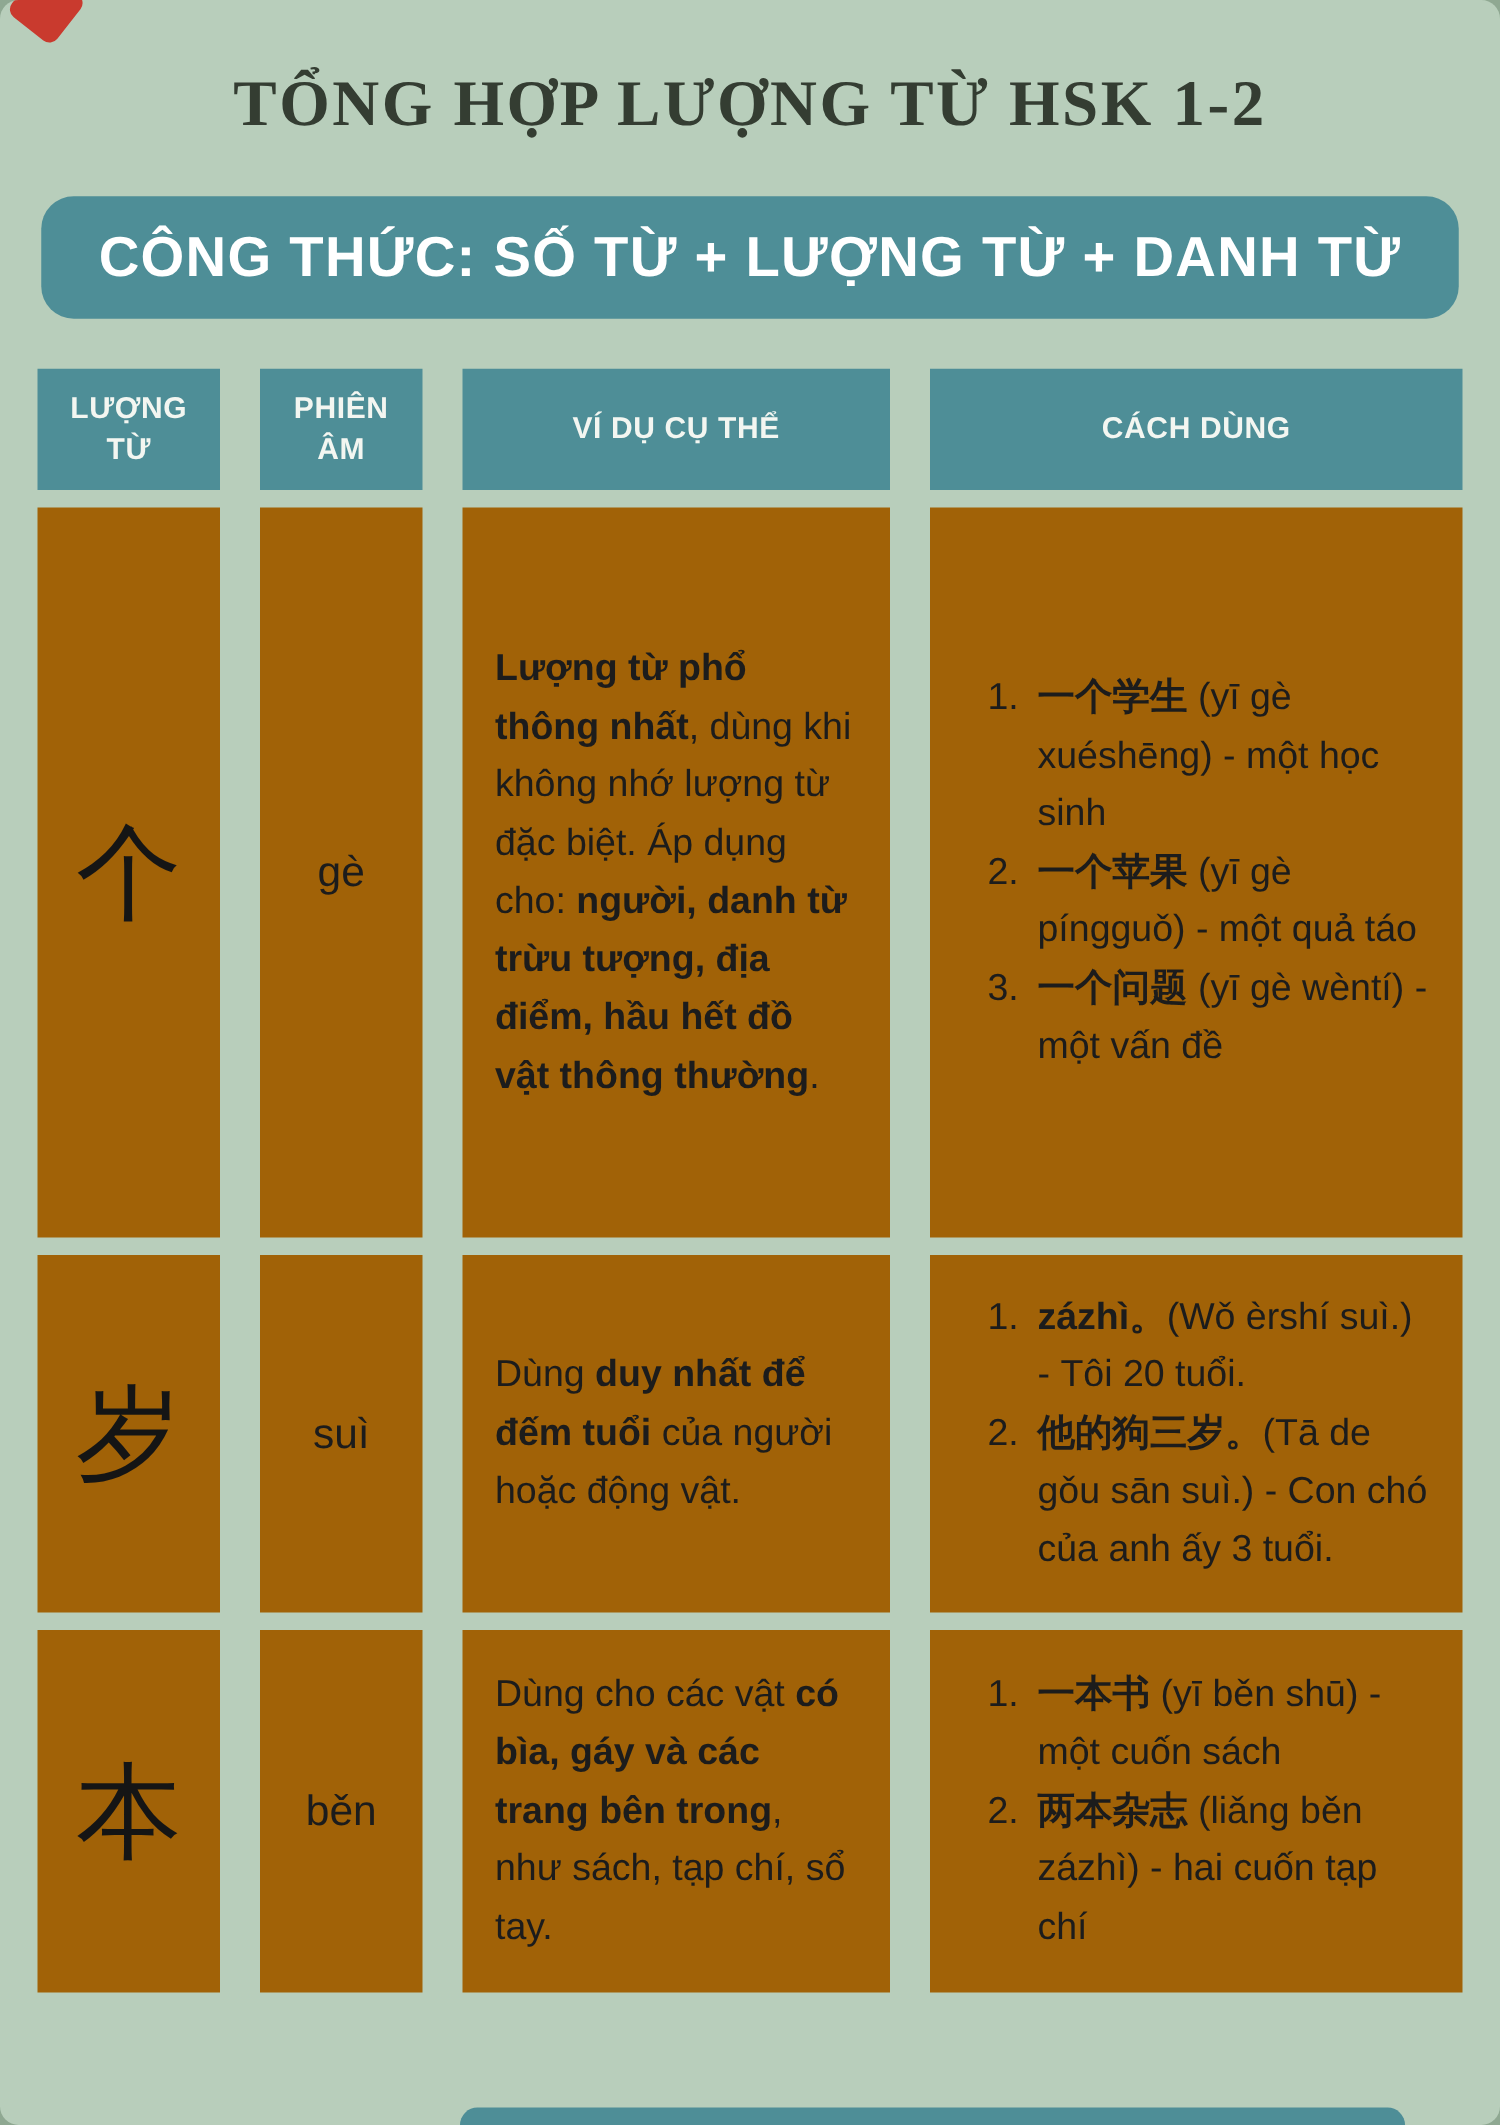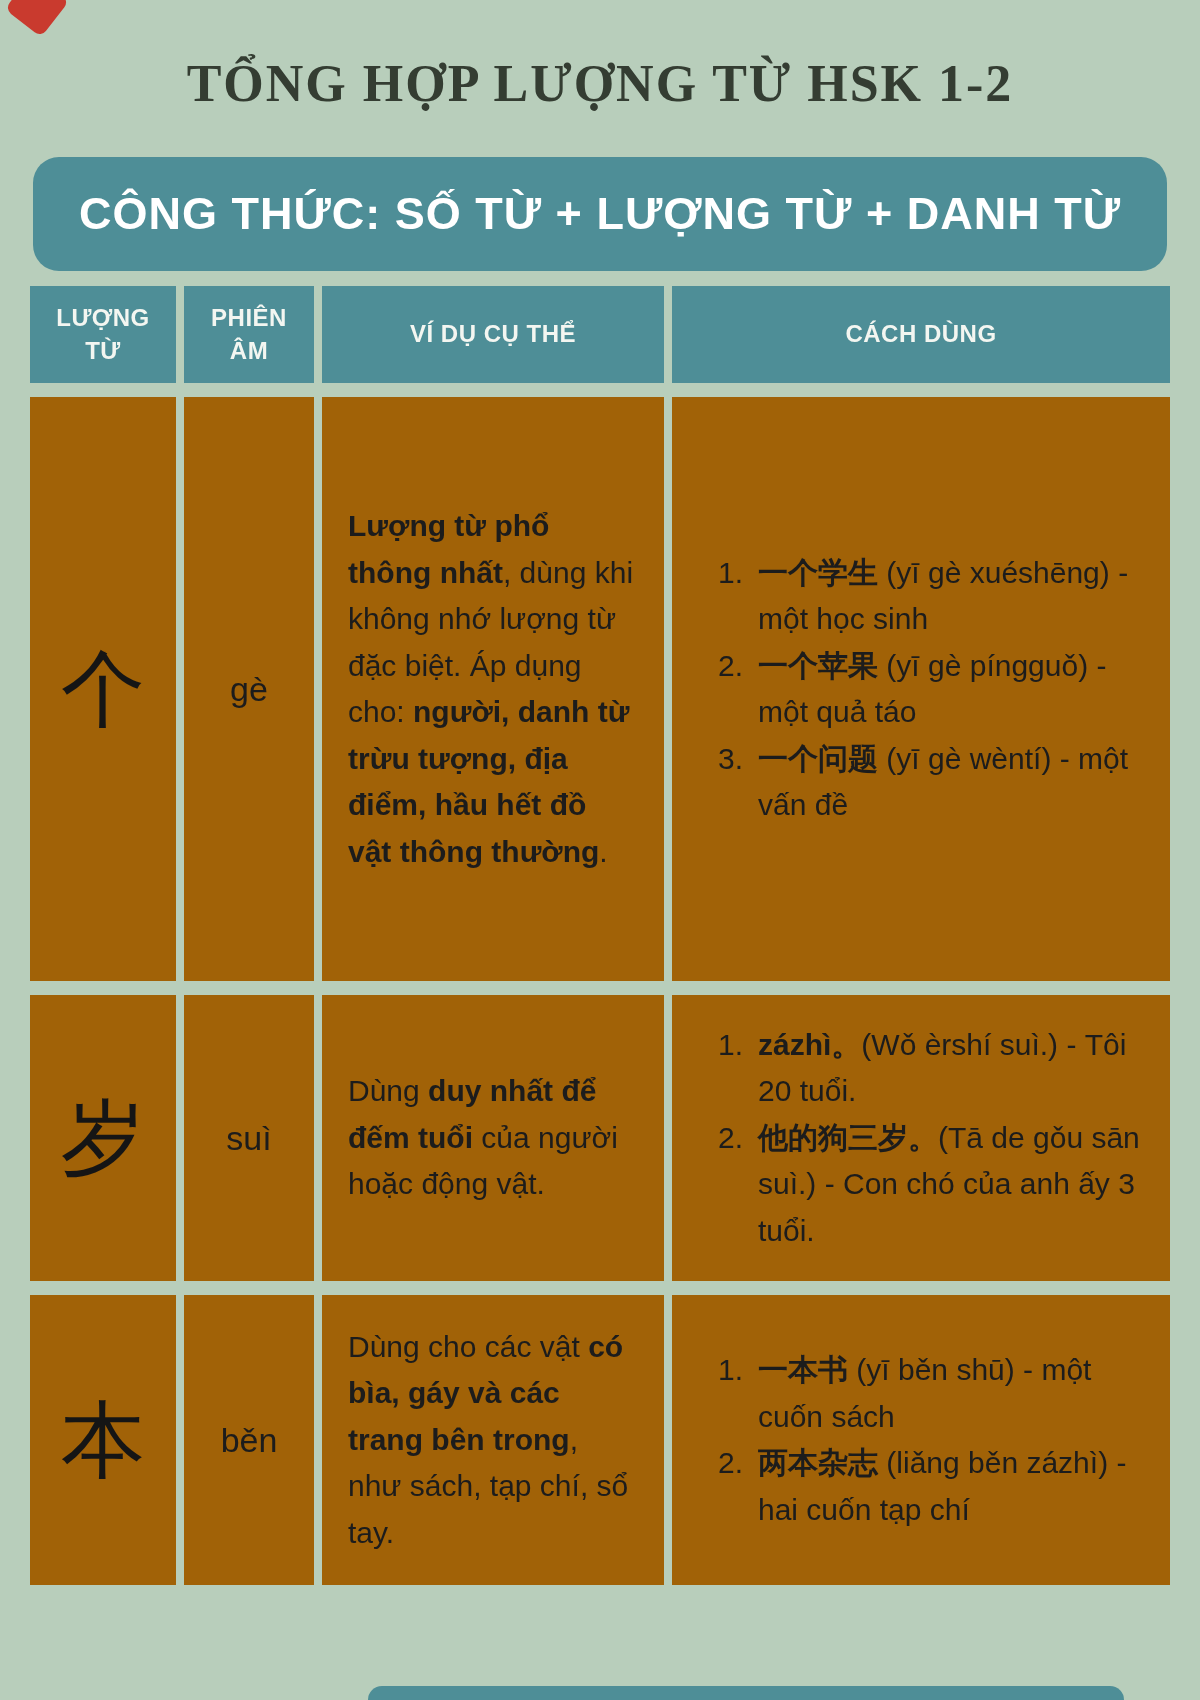--- a/index.html
+++ b/index.html
@@ -1,37 +1,37 @@
 <!DOCTYPE html>
 <html><head>
 <meta charset="utf-8">
 <style>
   * { margin:0; padding:0; box-sizing:border-box; }
   body { font-family:"Liberation Sans","DejaVu Sans",sans-serif; background:#8fa892; }
   .page {
     position:relative; width:1200px; height:1700px; margin:0 auto;
-    background:#b8cebb; overflow:hidden;
+    background:#b8cebb; overflow:hidden;border-radius:15px;
   }
   .title {
     padding-top:54px; text-align:center;
     font-family:"Liberation Serif","DejaVu Serif",serif;
     font-weight:700; font-size:52px; letter-spacing:2px; color:#343d32;
   }
   .banner {
-    margin:44px 33px 0; height:114px; background:#4e8e97; border-radius:26px;
+    margin:44px 33px 0; height:98px; background:#4e8e97; border-radius:26px;
     display:flex; align-items:center; justify-content:center;
     color:#ffffff; font-weight:700; font-size:45px; letter-spacing:1px;
     white-space:nowrap;
   }
   .table {
-    margin:15px 30px 0;
+    margin:40px 30px 0;
     display:grid;
     grid-template-columns:146px 130px 342px 1fr;
     grid-template-rows:97px 584px 286px 290px;
-    gap:14px 8px;
+    gap:14px 32px;
   }
   .th {
     background:#4e8e97; color:#f3f6f1; font-weight:700; font-size:24px;
     display:flex; align-items:center; justify-content:center; text-align:center;
     line-height:1.35; letter-spacing:.5px; padding:0 14px;
   }
   .cell { background:#a16207; display:flex; flex-direction:column; justify-content:center; color:#1c1c1c; }
   .hanzi  { align-items:center; font-size:84px; line-height:1; color:#151515; }
   .pinyin { align-items:center; font-size:34px; }
   .usage  { padding:26px 26px; font-size:30px; line-height:1.55; }

